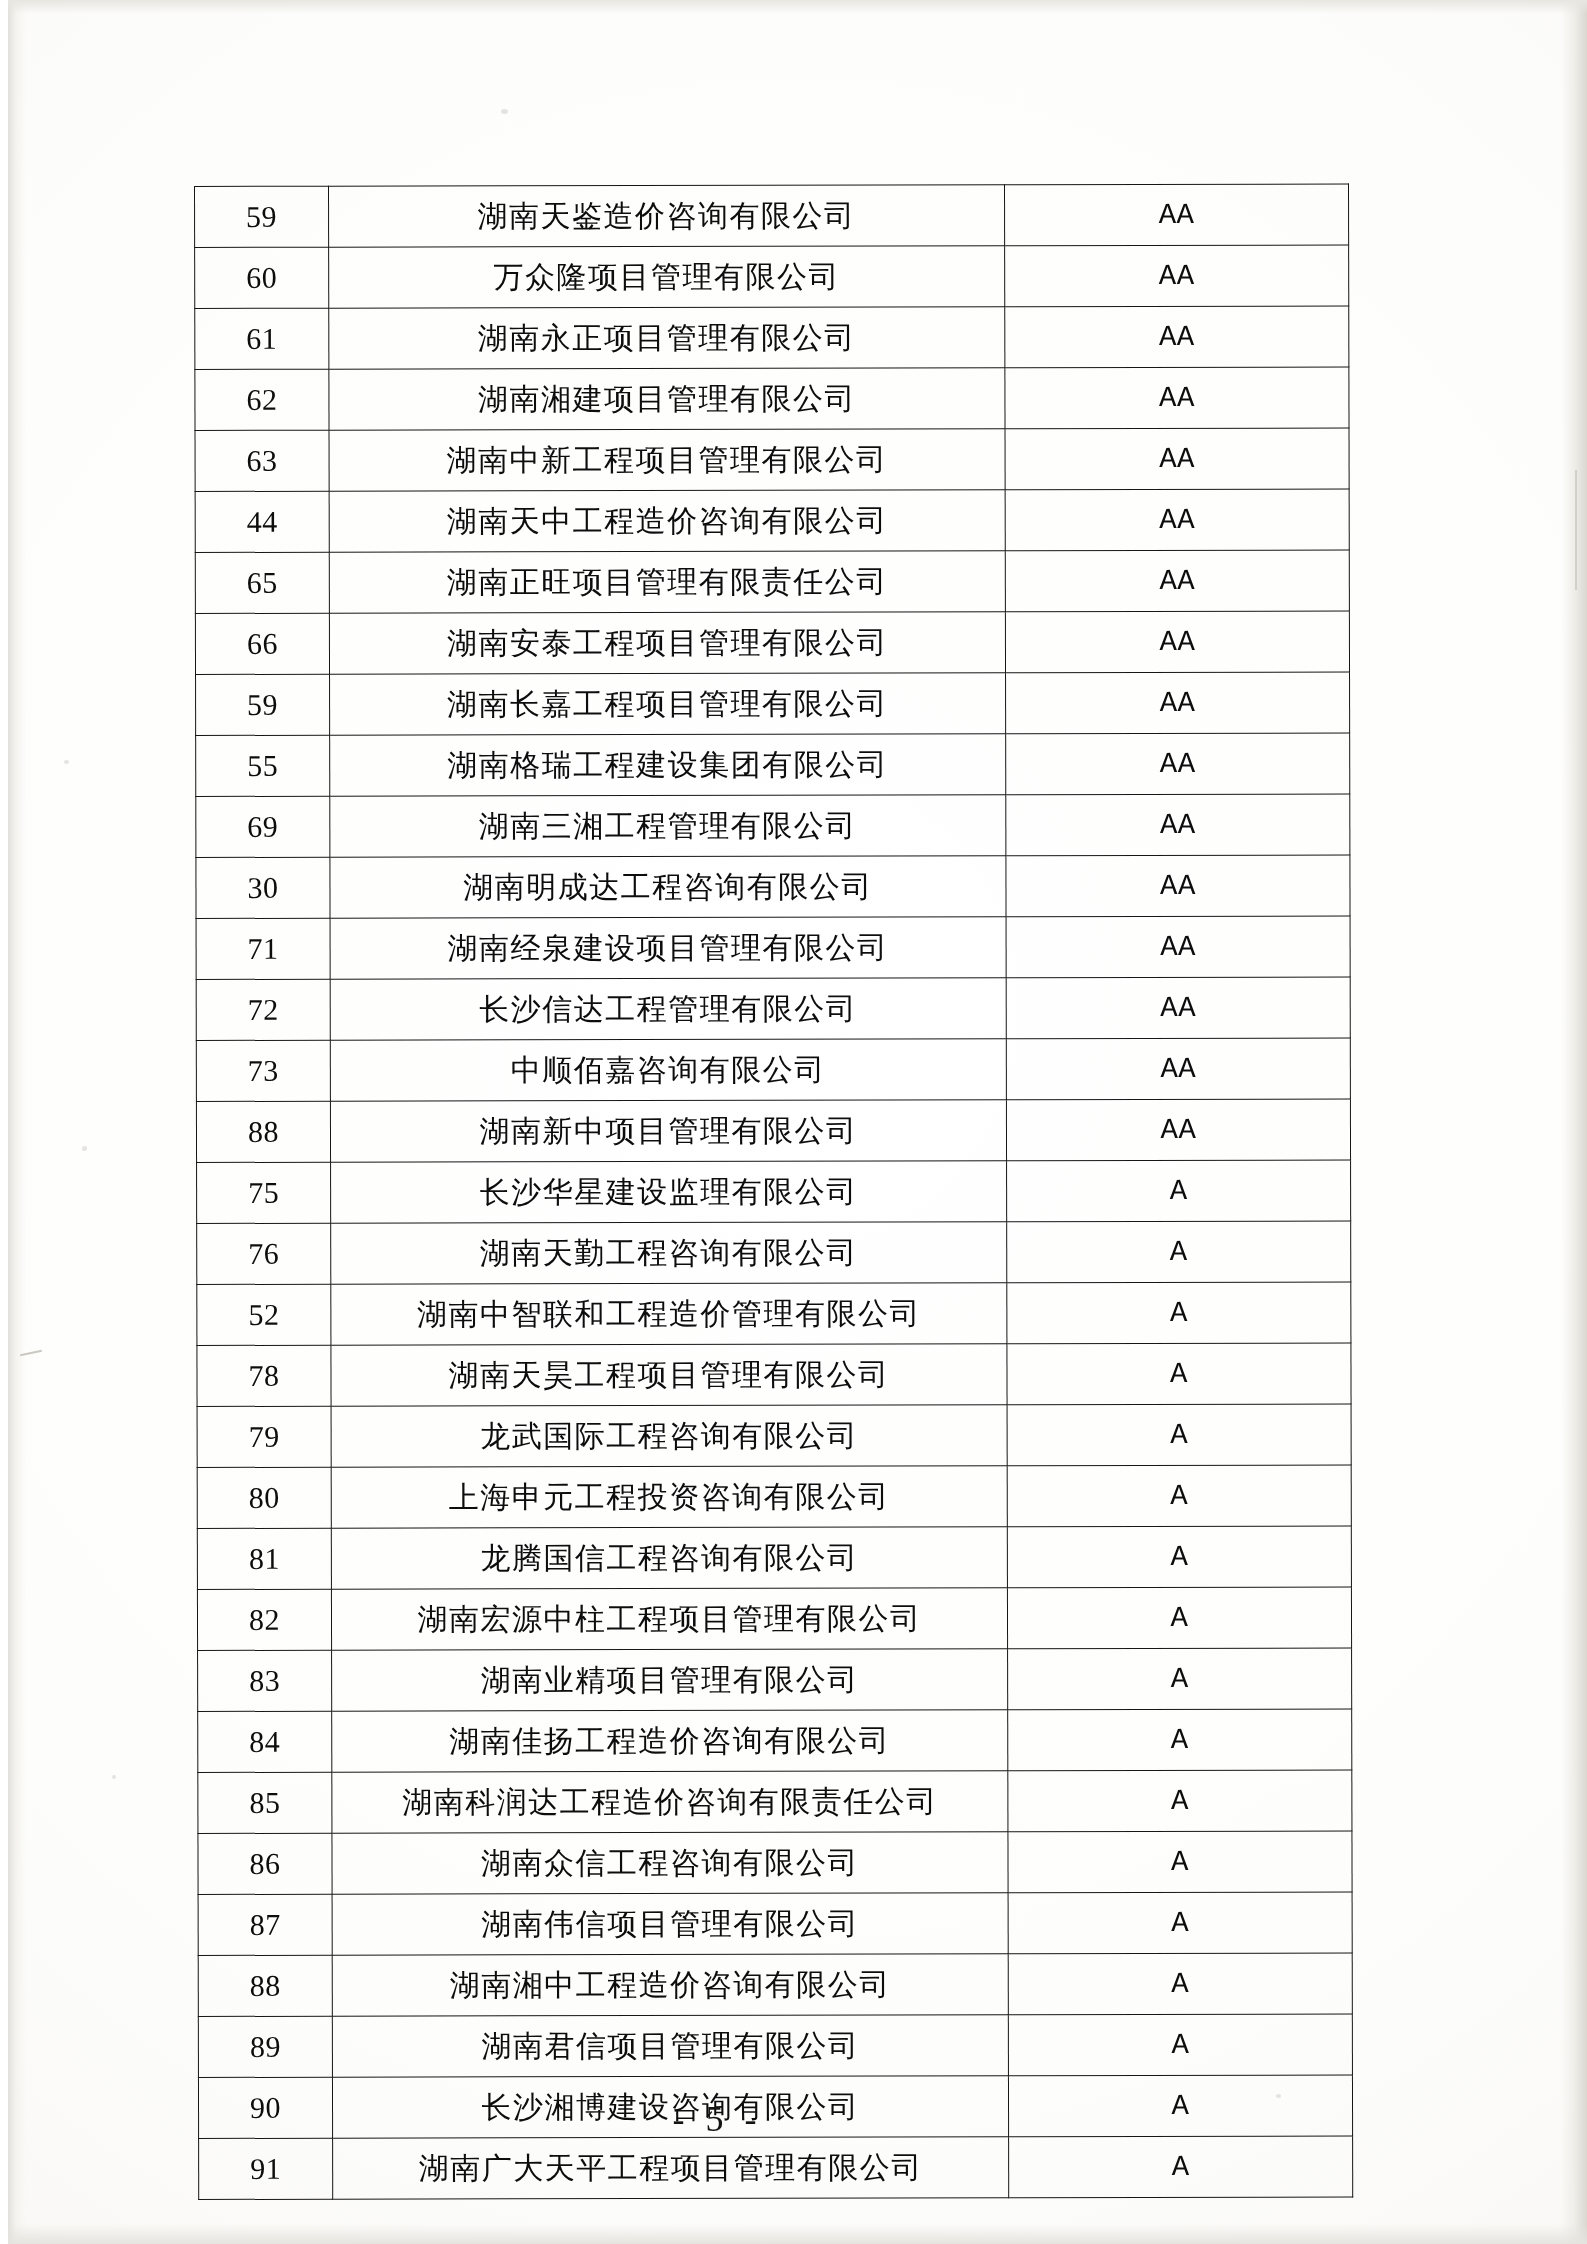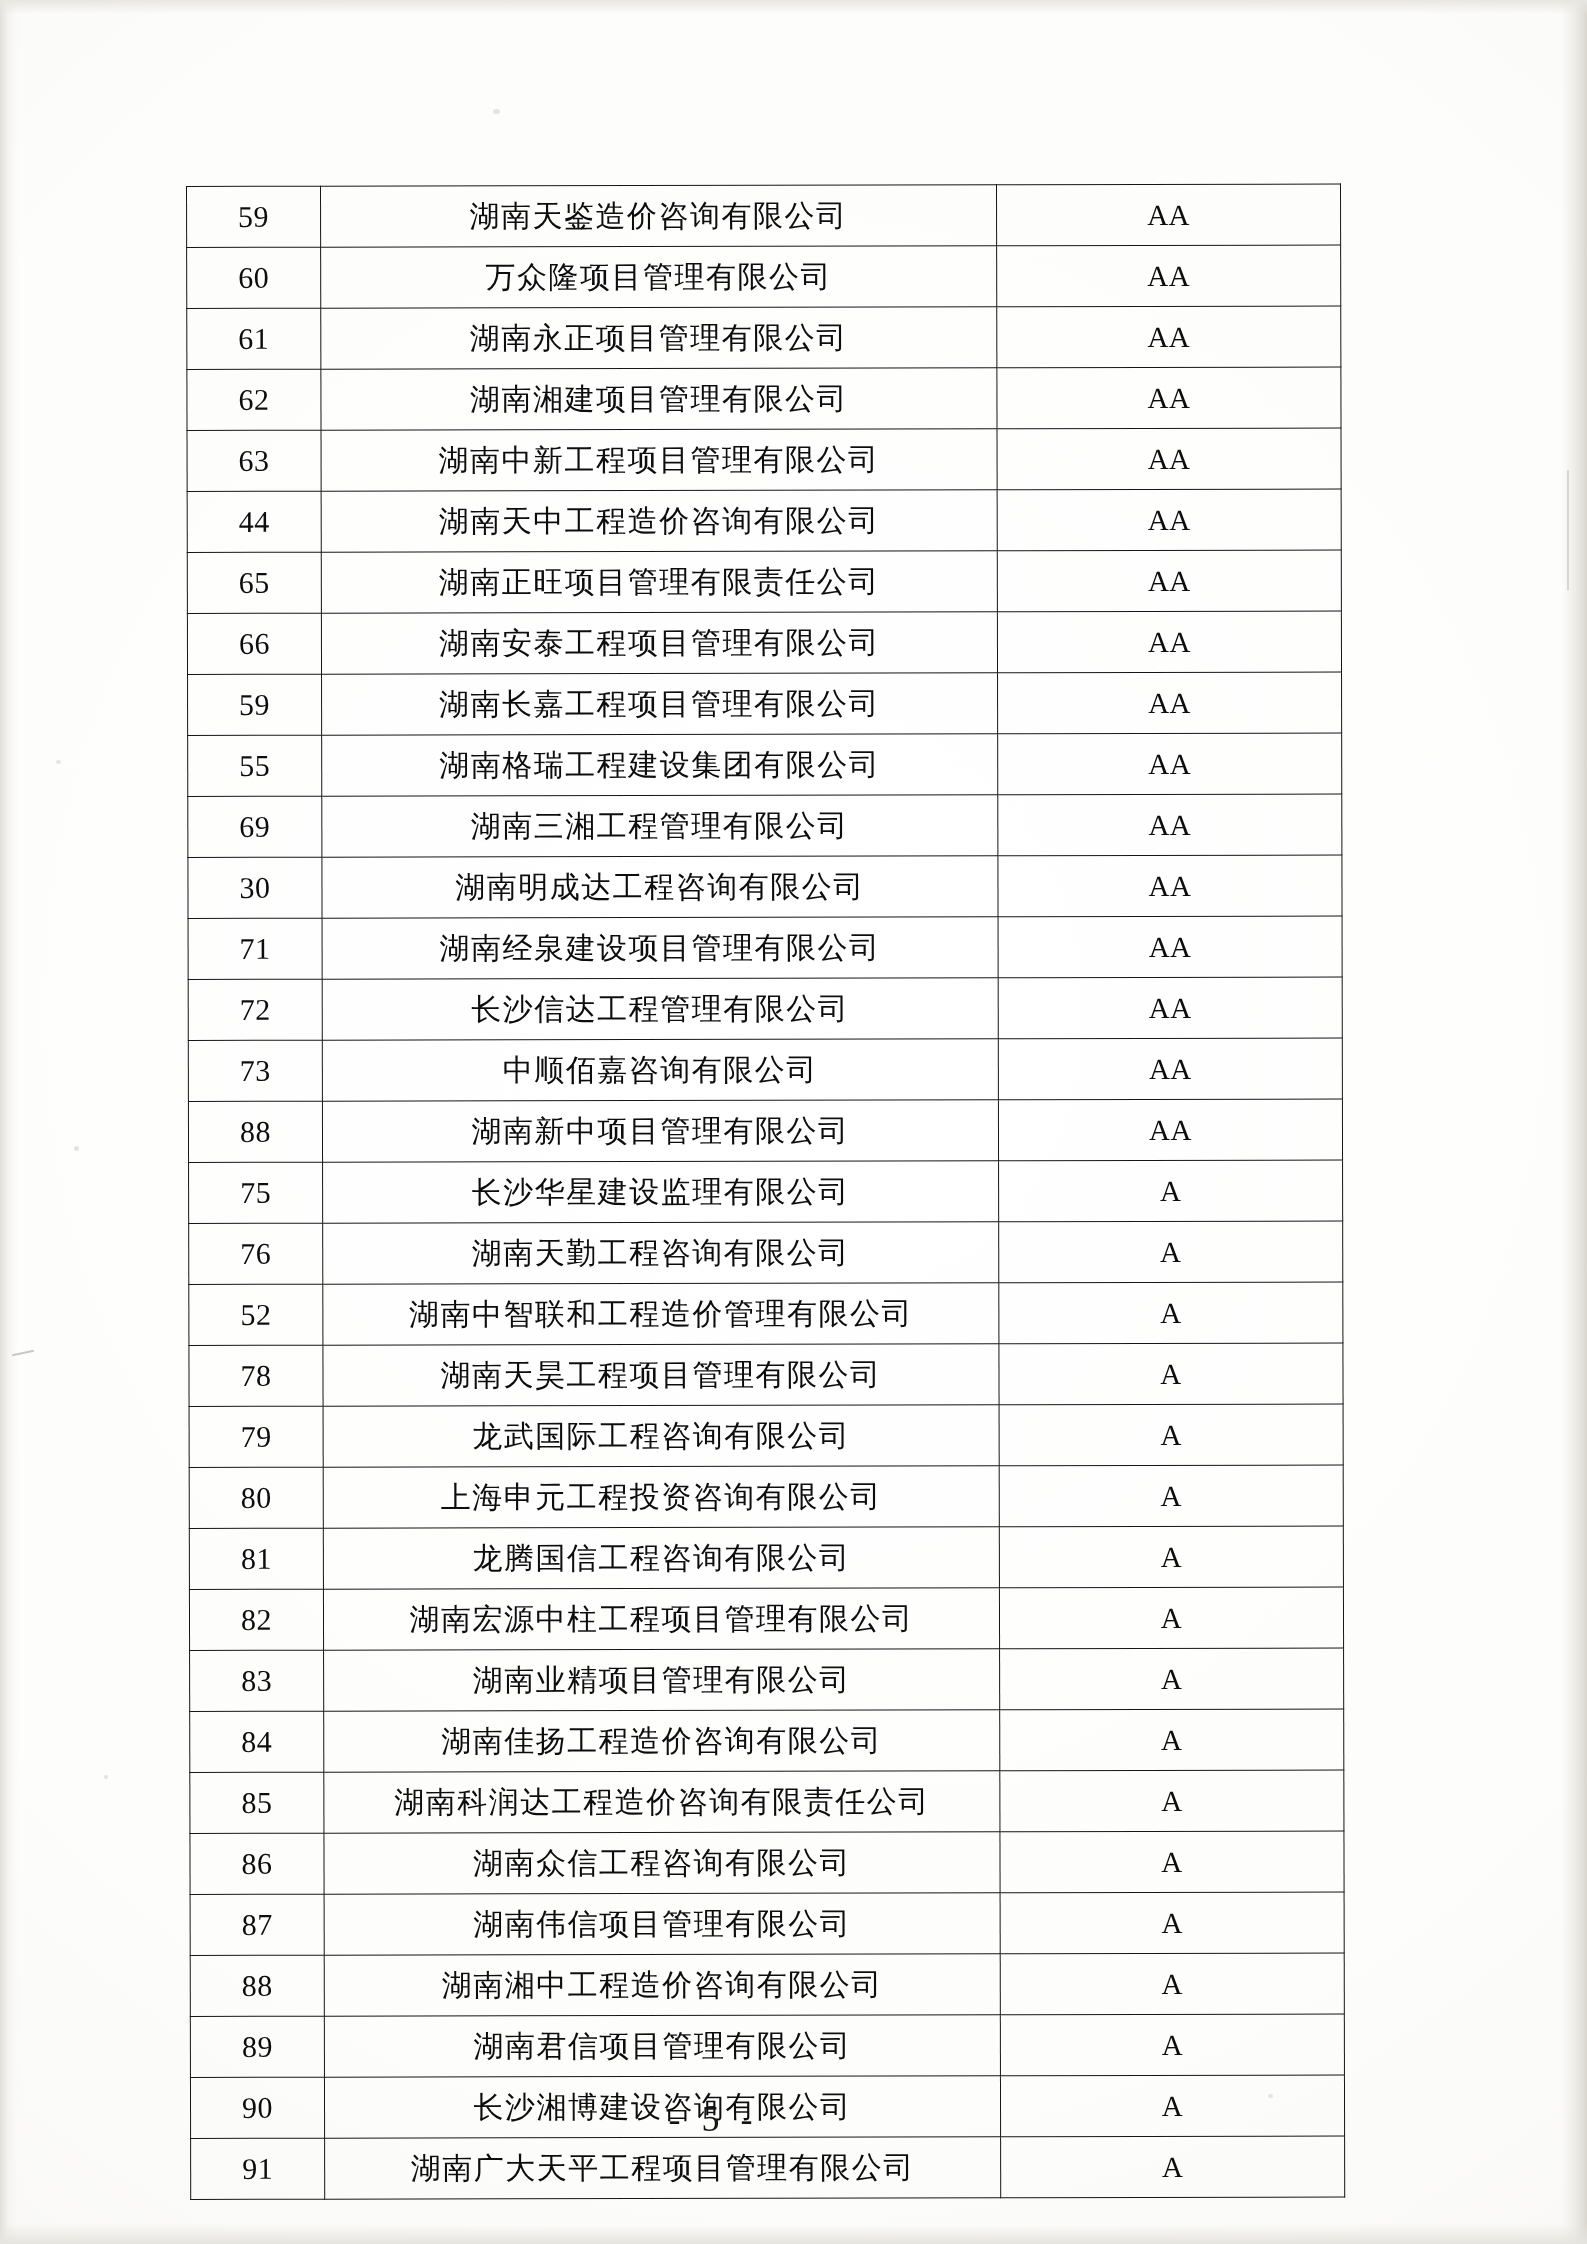--- a/index.html
+++ b/index.html
@@ -15,20 +15,21 @@
     font-family: "DejaVu Sans", "Liberation Sans", sans-serif;
     overflow: hidden;
   }
 
   
   #scan-page {
     position: absolute;
     inset: 0;
     background:
       radial-gradient(ellipse 120% 90% at 50% 45%, #ffffff 0%, #fdfdfc 55%, #f7f6f3 85%, #f2f1ed 100%);
+    margin-left: 8px;
   }
 
   
   .edge {
     position: absolute;
     pointer-events: none;
   }
   .edge-left  { left: 0; top: 0; bottom: 0; width: 18px;
                 background: linear-gradient(to right, #e2e0da 0%, #f4f3ef 45%, rgba(255,255,255,0) 100%); }
   .edge-right { right: 0; top: 0; bottom: 0; width: 26px;
@@ -71,21 +72,21 @@
     font-size: 30px;
     letter-spacing: 0.5px;
   }
   td.nm {
     font-family: "DejaVu Sans", "Liberation Sans", sans-serif;
     font-size: 30px;
     letter-spacing: 1.5px;
     white-space: nowrap;
   }
   td.rt {
-    font-family: Liberation Serif, serif;
+    font-family: Liberation Mono, monospace;
     font-size: 29px;
     letter-spacing: 0.5px;
   }
 
   
   #table-wrap {
     transform: rotate(-0.12deg);
     transform-origin: 0 0;
     filter: contrast(1.04);
   }

